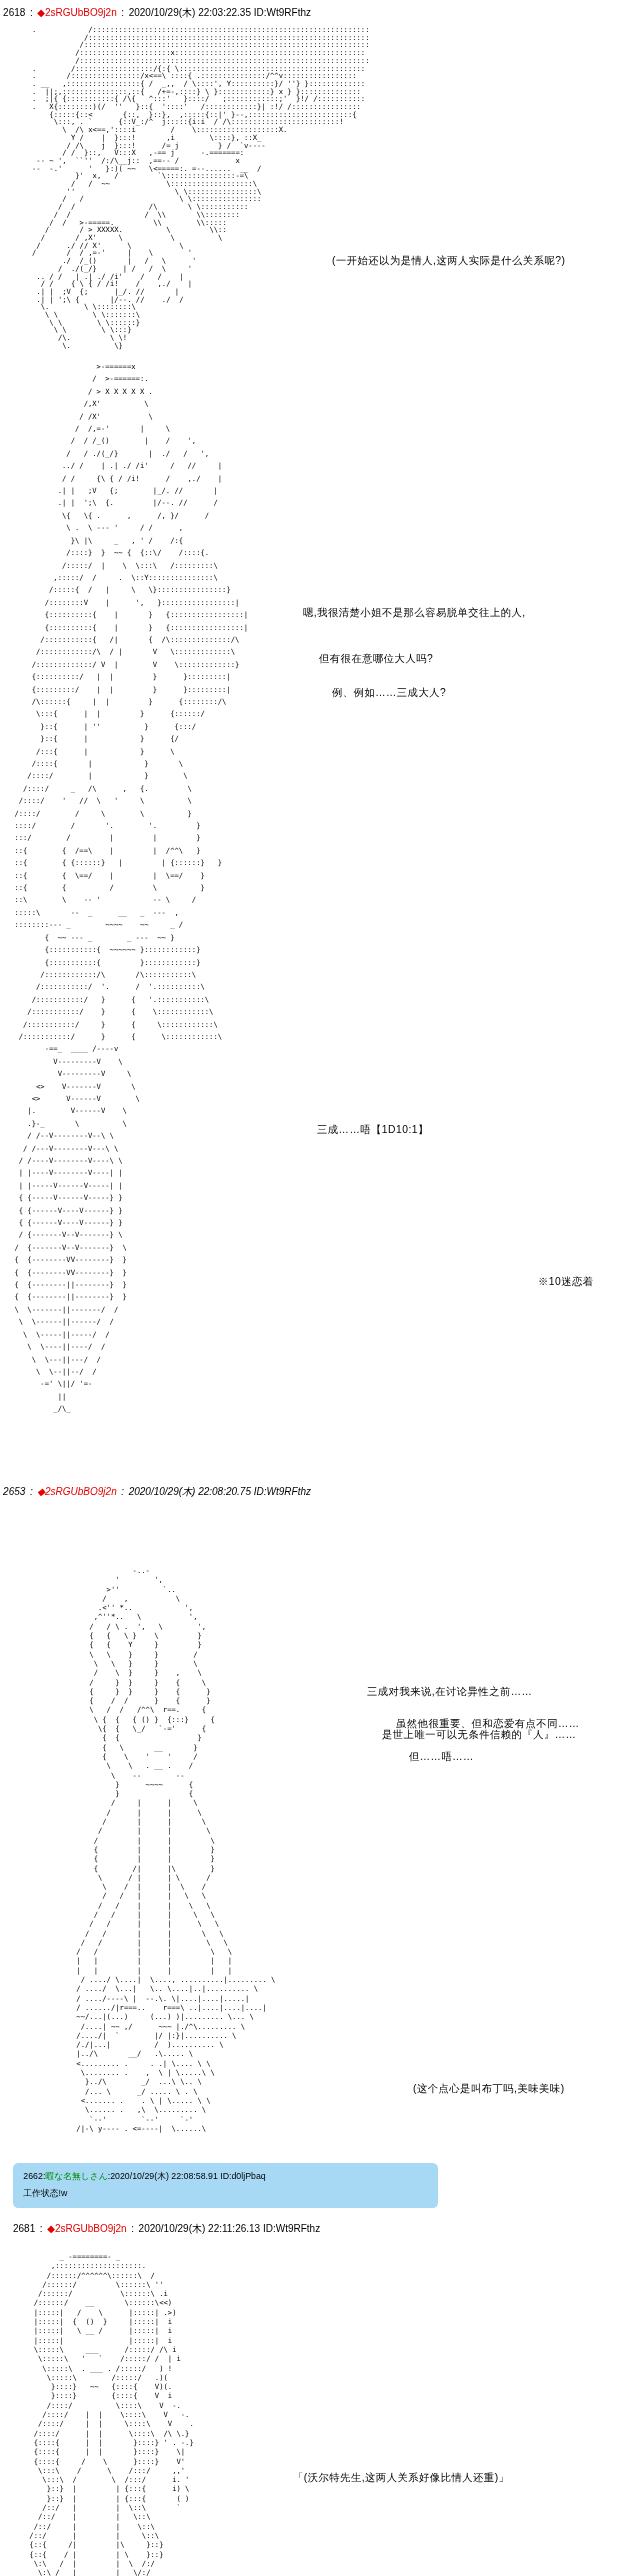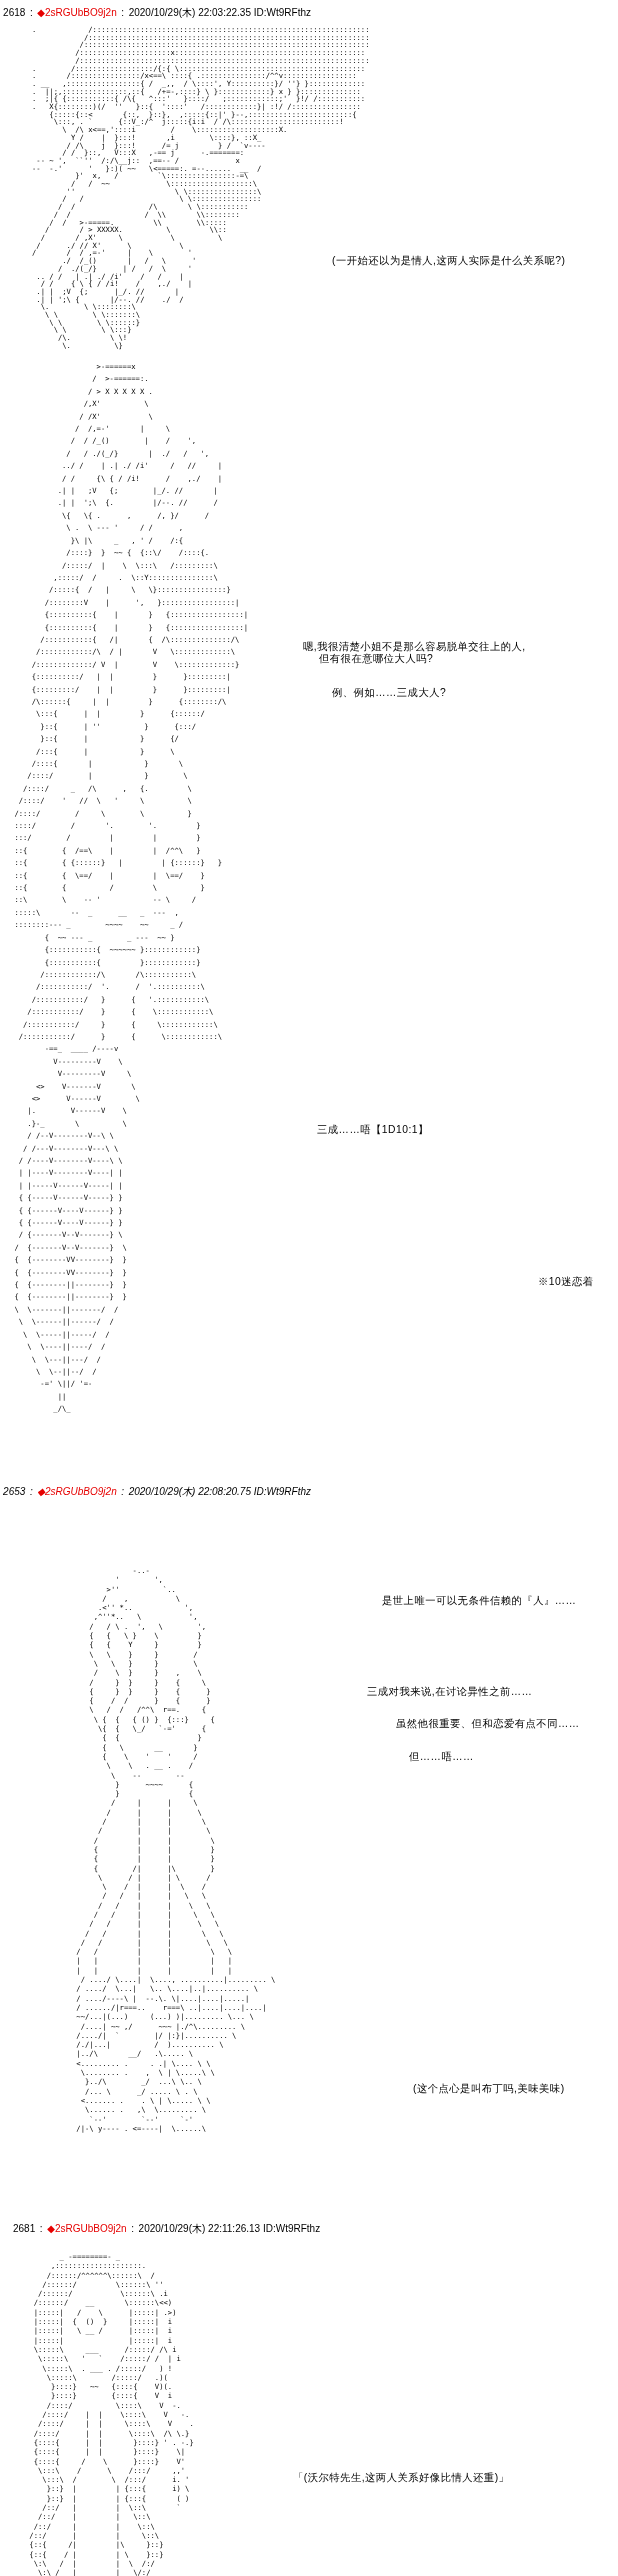--- a/index.html
+++ b/index.html
@@ -146,21 +146,21 @@
 {  {--------||--------}  }
 \  \-------||-------/  /
  \  \------||------/  /
   \  \-----||-----/  /
    \  \----||----/  /
     \  \---||---/  /
      \  \--||--/  /
       -=' \||/ '=-
           ||
          _/\_</pre>
-  <div class="dlg" style="top:640px;left:303px;">嗯,我很清楚小姐不是那么容易脱单交往上的人,</div>
+  <div class="dlg" style="top:606px;left:303px;">嗯,我很清楚小姐不是那么容易脱单交往上的人,</div>
   <div class="dlg" style="top:652px;left:319px;">但有很在意哪位大人吗?</div>
   <div class="dlg" style="top:686px;left:332px;">例、例如……三成大人?</div>
   <div class="dlg" style="top:1123px;left:317px;">三成……唔【1D10:1】</div>
   <div class="dlg" style="top:1267px;left:538px;margin-top:8px;">※10迷恋着</div>
 
   <div class="hdr" style="top:1485px;left:3.1px;font-style:italic;">
     <span>2653</span><span class="sep">:</span><span class="name-trip">◆2sRGUbBO9j2n</span><span class="sep">:</span><span>2020/10/29(木) 22:08:20.75 ID:Wt9RFthz</span>
   </div>
 
   <pre class="aa" style="top:1566px;left:72px;font-size:7.2px;line-height:9.3px;">              -..-
@@ -218,25 +218,31 @@
  |../\       __/   .\..... \
  &lt;......... .     . .| \.... \ \
   \........ .    ,  \ | \.....\ \
    }../\        _/  ...\ \.. \
    /... \      _/ ..... \ . \
   &lt;....... .    . \ | \..... \ \
    \...... .   ,\  \......... \
     `--'        `--'     `-'
  /|-\ y---- . &lt;=----|  \......\</pre>
   <div class="dlg" style="top:1645px;left:367px;margin-top:40px;">三成对我来说,在讨论异性之前……</div>
-  <div class="dlg" style="top:1594px;left:382px;">是世上唯一可以无条件信赖的『人』……</div>
+  <div class="dlg" style="top:1728px;left:382px;">是世上唯一可以无条件信赖的『人』……</div>
   <div class="dlg" style="top:1717px;left:396px;">虽然他很重要、但和恋爱有点不同……</div>
   <div class="dlg" style="top:1750px;left:409px;">但……唔……</div>
   <div class="dlg" style="top:2082px;left:413px;">(这个点心是叫布丁吗,美味美味)</div>
 
+  <div class="bluebox" style="top:2163px;">
+    <div>
+      <span>2662</span><span class="sep">:</span><span class="name-anon">暇な名無しさん</span><span class="sep">:</span><span>2020/10/29(木) 22:08:58.91 ID:d0ljPbaq</span>
+    </div>
+    <div class="body">工作状态!w</div>
+  </div>
 
   <div class="hdr" style="top:2222px;left:13px;">
     <span>2681</span><span class="sep">:</span><span class="name-trip">◆2sRGUbBO9j2n</span><span class="sep">:</span><span>2020/10/29(木) 22:11:26.13 ID:Wt9RFthz</span>
   </div>
 
   <pre class="aa" style="top:2252px;left:25px;font-size:7.2px;line-height:9.3px;">        _ -========- _
       ,::::::::::::::::::::.
      /::::::/^^^^^^\::::::\  /
     /::::::/         \::::::\ ''
    /::::::/           \::::::\ .i

